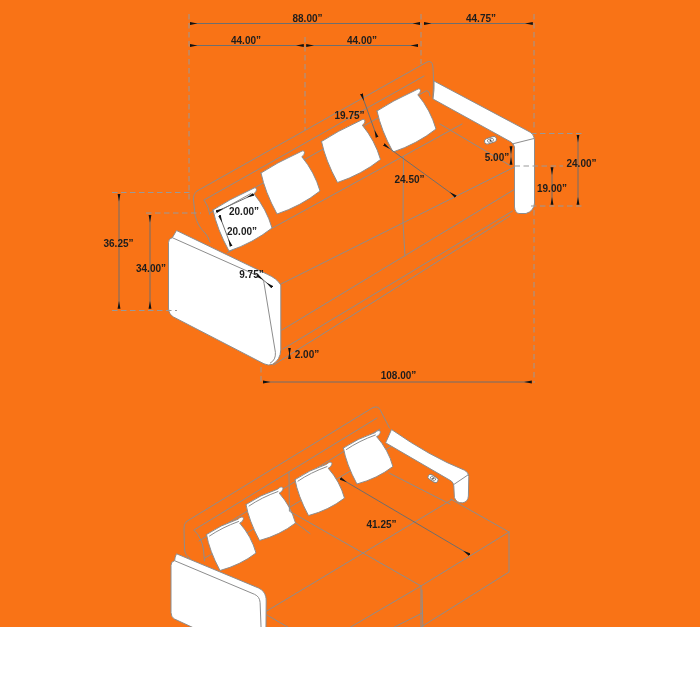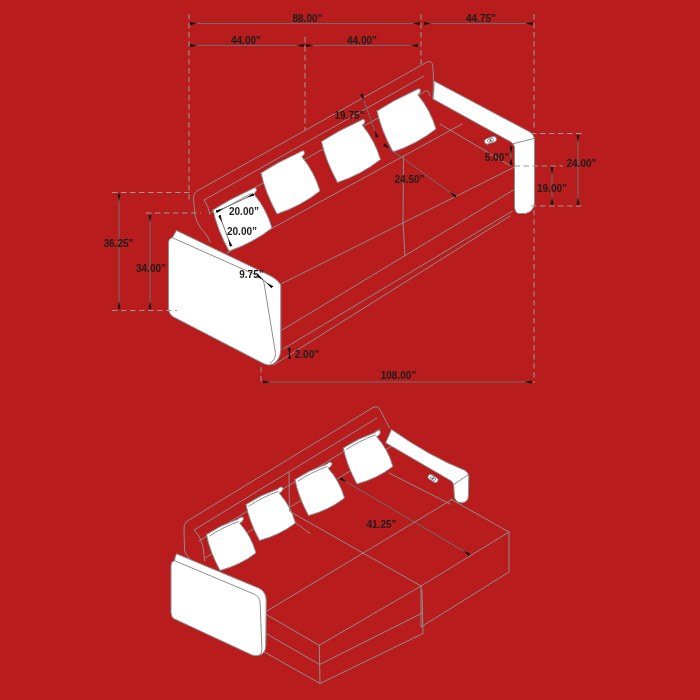--- a/index.html
+++ b/index.html
@@ -1,16 +1,16 @@
 <!DOCTYPE html>
 <html><head>
 <meta charset="utf-8">
 <style>
   html,body{margin:0;padding:0;background:#ffffff;}
-  .wrap{width:700px;height:700px;position:relative;background:#b91c1c;overflow:hidden;}
+  .wrap{width:700px;height:627px;position:relative;background:#f97316;overflow:hidden;}
   text{font-family:"Liberation Sans", sans-serif;font-weight:bold;fill:#1d1d1d;}
 </style>
 </head>
 <body>
 <div class="wrap">
 <svg width="700" height="700" viewBox="0 0 700 700">
 <defs>
 <marker id="ar" viewBox="0 0 10 5" refX="9.6" refY="2.5" markerWidth="8" markerHeight="4" orient="auto-start-reverse">
   <path d="M0.3,2.5 L10,0.7 L10,4.3 Z" fill="#111"></path>
 </marker>

